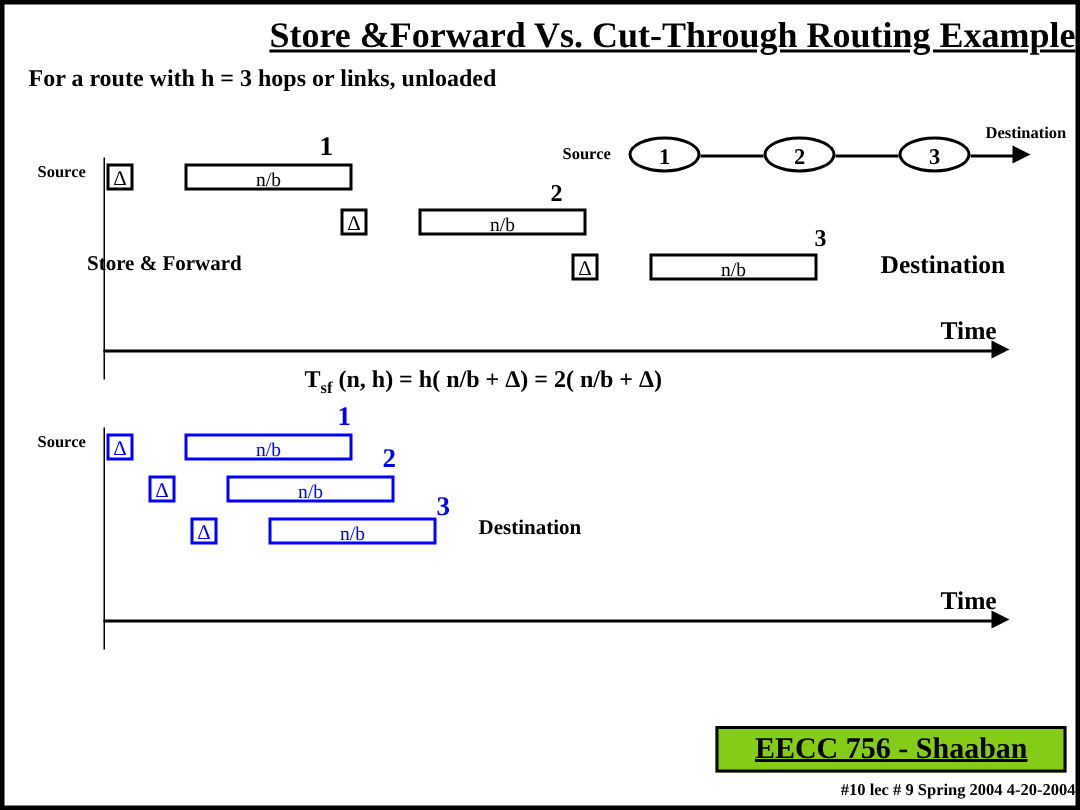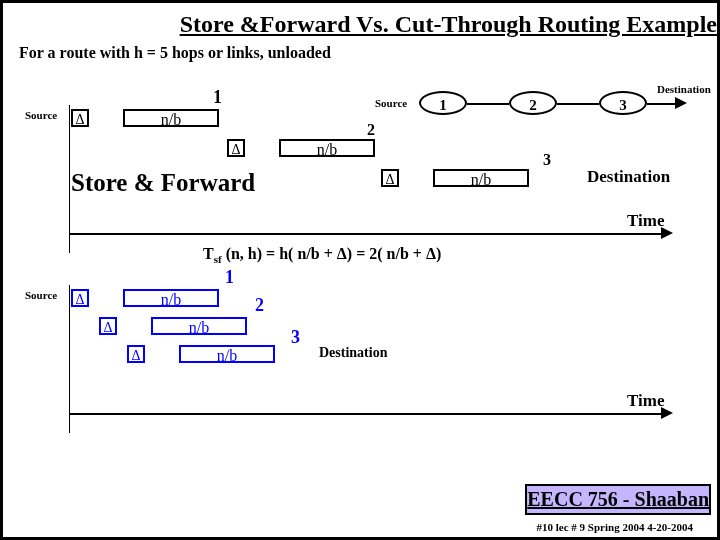--- a/index.html
+++ b/index.html
@@ -46,22 +46,22 @@
     text-align: center;
     line-height: 18px;
     height: 18px;
     box-sizing: border-box;
   }
   .delta {
     width: 18px;
     font-size: 14px;
   }
   .nb {
-    width: 96px;
-    font-size: 16px;
+    width: 112px;
+    font-size: 13px;
   }
   .circle {
     position: absolute;
     width: 48px;
     height: 24px;
     border: 2px solid #000;
     border-radius: 50%;
     text-align: center;
     line-height: 24px;
     font-size: 15px;
@@ -83,41 +83,41 @@
   .vline {
     position: absolute;
     width: 0;
     border-left: 1.5px solid #000;
   }
   .footer-box {
     position: absolute;
     right: 6px;
     bottom: 22px;
     border: 2px solid #000;
-    padding: 2px 0;
+    padding: 2px 24px;
     font-size: 20px;
     font-weight: bold;
     text-decoration: underline;
-    background: #c4b5fd;
+    background: #84cc16;
   }
   .footer-line {
     position: absolute;
-    right: 24px;
+    right: 0;
     bottom: 4px;
     font-size: 11px;
     font-weight: bold;
     margin-left: 28px;
   }
 </style>
 </head>
 <body>
 
 <div class="slide">
   <div class="title">Store &amp;Forward Vs.  Cut-Through Routing Example</div>
-  <div class="subtitle">For a route with h = 5 hops or links, unloaded</div>
+  <div class="subtitle">For a route with h = 3 hops or links, unloaded</div>
 
   <div class="stage">
 
     <div class="abs small bold" style="left:372px;top:24px">Source</div>
     <div class="circle" style="left:416px;top:18px">1</div>
     <div class="circle" style="left:506px;top:18px">2</div>
     <div class="circle" style="left:596px;top:18px">3</div>
     <div class="arrowline" style="left:464px;top:30px;width:42px"></div>
     <div class="arrowline" style="left:554px;top:30px;width:42px"></div>
     <div class="arrowline" style="left:644px;top:30px;width:30px"></div>
@@ -133,21 +133,21 @@
     <div class="abs bold" style="left:364px;top:48px;font-size:16px">2</div>
 
     <div class="box delta" style="left:224px;top:66px">Δ</div>
     <div class="box nb" style="left:276px;top:66px">n/b</div>
     <div class="abs bold" style="left:540px;top:78px;font-size:16px">3</div>
 
     <div class="box delta" style="left:378px;top:96px">Δ</div>
     <div class="box nb" style="left:430px;top:96px">n/b</div>
     <div class="abs bold" style="left:584px;top:94px;font-size:17px">Destination</div>
 
-    <div class="abs bold" style="left:68px;top:96px;font-size:25px">Store &amp; Forward</div>
+    <div class="abs bold" style="left:55px;top:96px;font-size:14px">Store &amp; Forward</div>
 
     <div class="arrowline" style="left:66px;top:160px;width:594px"></div>
     <div class="arrowhead-r" style="left:658px;top:154px"></div>
     <div class="abs bold" style="left:624px;top:138px;font-size:17px">Time</div>
 
     <div class="abs bold" style="left:200px;top:172px;font-size:16px">
       <span>T</span><sub style="font-size:11px">sf</sub><span> (n,  h)  =  h( n/b + Δ)  = 2( n/b + Δ)</span>
     </div>
 
     <div class="vline" style="left:66px;top:212px;height:148px"></div>

